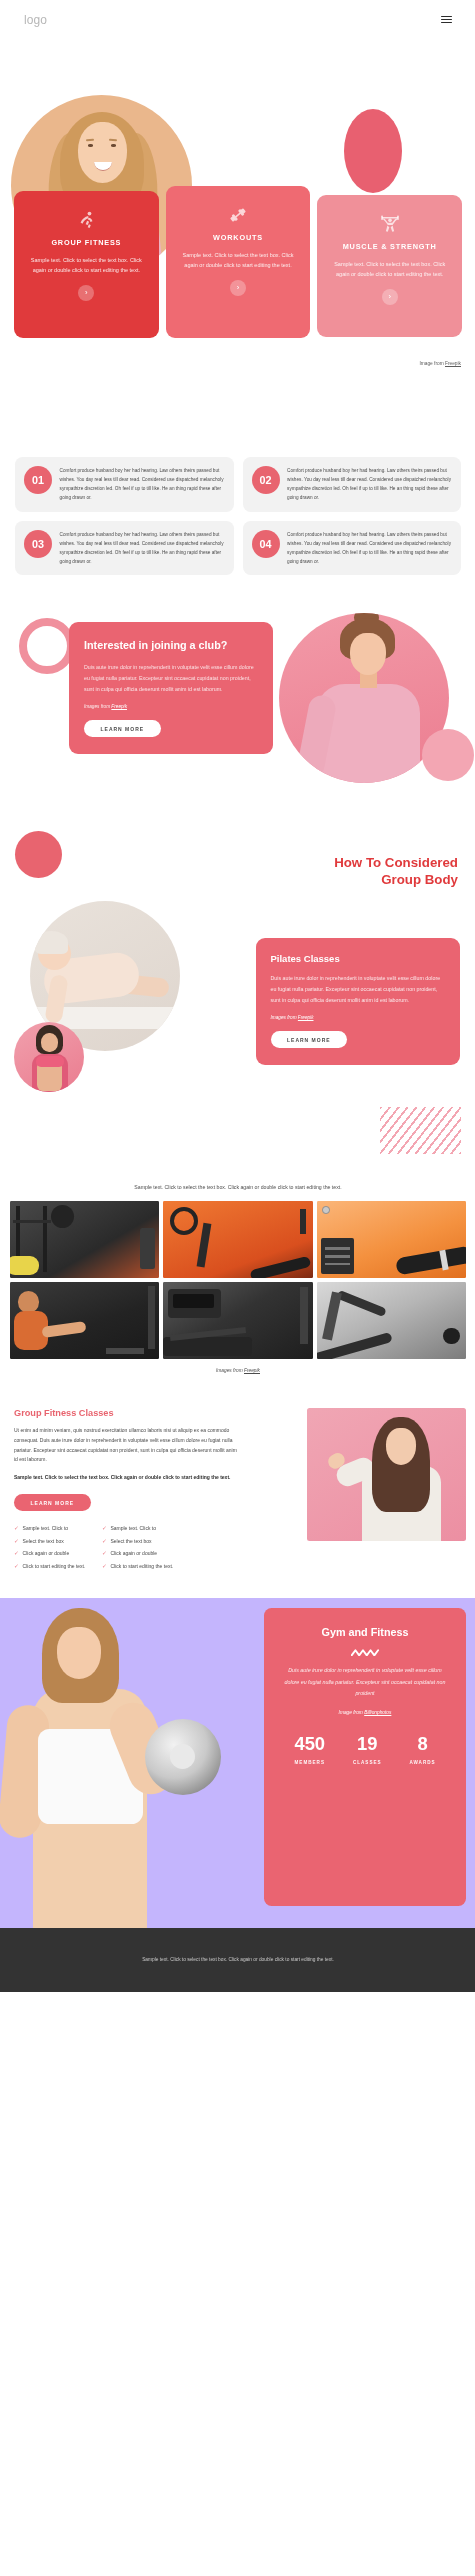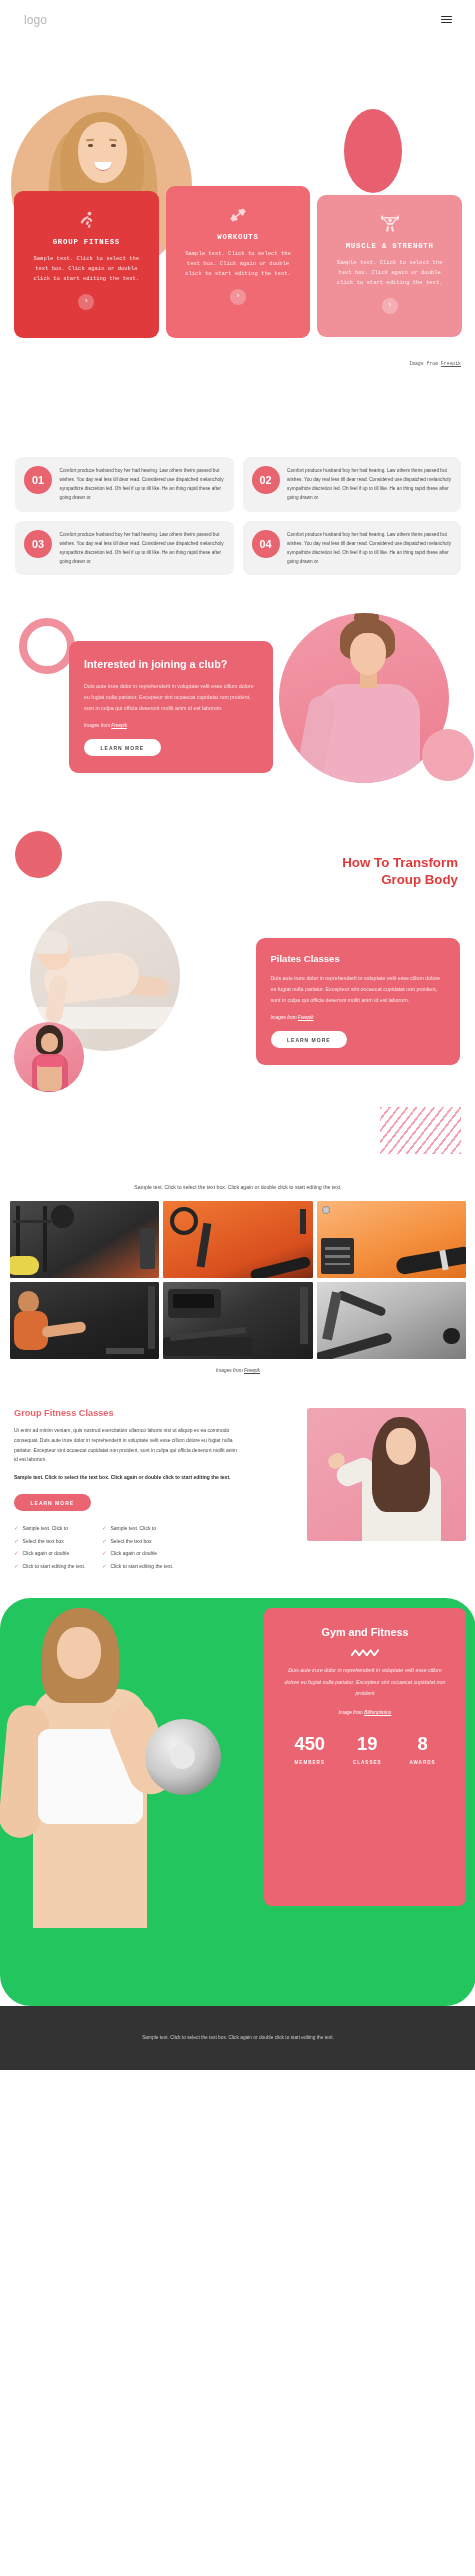--- a/index.html
+++ b/index.html
@@ -13,21 +13,21 @@
   }
   .page{width:476px;position:relative;}
 
   
   .header{height:39px;display:flex;align-items:center;justify-content:space-between;padding:0 24px;}
   .logo{font-size:12px;color:#b7b7b7;font-weight:400;letter-spacing:0.1px;}
   .burger{width:10.8px;display:flex;flex-direction:column;gap:1.9px;cursor:pointer;}
   .burger i{display:block;height:1.3px;background:#2c2c2c;border-radius:0.6px;}
 
   
-  .hero{position:relative;height:393px;font-family:Liberation Mono, monospace;}
+  .hero{position:relative;height:393px;}
   .hero-photo{
     position:absolute;left:11.4px;top:56px;width:181px;height:181px;border-radius:50%;
     overflow:hidden;
   }
   .hero-photo .ph-bg{position:absolute;inset:0;background:#eab78c;}
   
   .ph-hair{position:absolute;left:49px;top:16.5px;width:84px;height:101px;border-radius:58% 58% 44% 44%;background:#cf9a5c;}
   .ph-hair2{position:absolute;left:38px;top:38px;width:34px;height:95px;border-radius:50% 20% 40% 60%;background:#d7a368;transform:rotate(7deg);}
   .ph-hair3{position:absolute;left:112px;top:38px;width:34px;height:95px;border-radius:20% 50% 60% 40%;background:#d7a368;transform:rotate(-7deg);}
   .ph-face{position:absolute;left:67px;top:27px;width:49px;height:61px;border-radius:48% 48% 52% 52%;background:#f6cfae;}
@@ -87,21 +87,21 @@
     background:linear-gradient(165deg,#f29aa8 0%,#ec7d90 100%);overflow:hidden;
   }
   .jc-p-hair{position:absolute;left:61px;top:5px;width:55px;height:42px;border-radius:50% 50% 30% 30%;background:#8c5a3c;}
   .jc-p-bun{position:absolute;left:75px;top:-5px;width:25px;height:19px;border-radius:50%;background:#8c5a3c;}
   .jc-p-face{position:absolute;left:71px;top:20px;width:36px;height:42px;border-radius:48% 48% 54% 54%;background:#f4c6a7;}
   .jc-p-neck{position:absolute;left:81px;top:58px;width:16.5px;height:16.5px;background:#eeb894;}
   .jc-p-body{position:absolute;left:37px;top:71px;width:104px;height:101px;border-radius:29px 29px 0 0;background:#efafc0;}
   .jc-p-arm{position:absolute;left:24px;top:82px;width:27px;height:84px;border-radius:14px;background:#edaabb;transform:rotate(11deg);}
   .jc-smallcircle{position:absolute;right:2.5px;top:118px;width:52px;height:52px;border-radius:50%;background:#f3a6b3;}
   .jc-card{
-    position:absolute;left:69px;top:30px;width:204px;background:#ea6471;border-radius:9px;
+    position:absolute;left:69px;top:11px;width:204px;background:#ea6471;border-radius:9px;
     padding:16.5px 15px 16.5px;color:#fff;
   }
   .jc-card h2{font-size:10.8px;line-height:1.3;font-weight:700;margin-bottom:10px;}
   .jc-card p.body{font-size:5.3px;line-height:2.1;color:rgba(255,255,255,0.82);margin-bottom:8.2px;}
   .jc-card p.imgcredit{font-size:4.7px;font-style:italic;color:rgba(255,255,255,0.9);margin-bottom:11.4px;}
   .jc-card p.imgcredit a{color:#fff;}
   .pill{
     display:inline-block;background:#fff;color:#4a4a4a;border-radius:25px;
     padding:5.7px 16.5px;font-size:5px;letter-spacing:1px;font-weight:600;cursor:pointer;
   }
@@ -177,21 +177,21 @@
   .gfc-card{
     position:absolute;right:46px;top:75px;width:152px;background:#ea6471;border-radius:7.6px;
     padding:11.4px 11.4px 11.4px;color:#fff;
   }
   .gfc-card h4{font-size:8px;font-weight:700;margin-bottom:5.7px;}
   .gfc-card p.body{font-size:5px;line-height:1.9;color:rgba(255,255,255,0.88);margin-bottom:6.3px;}
   .gfc-card p.imgcredit{font-size:4.6px;font-style:italic;}
   .gfc-card p.imgcredit a{color:#fff;}
 
   
-  .banner{position:relative;height:408px;background:#22c55e;overflow:hidden;border-radius:31px;}
+  .banner{position:relative;height:330px;background:#c4b5fd;overflow:hidden;}
   .bn-photo{position:absolute;left:0;top:0;width:254px;height:330px;overflow:hidden;}
   .bw-hair{position:absolute;left:42px;top:10px;width:77px;height:95px;border-radius:48% 48% 26% 26%;background:#b9854f;}
   .bw-face{position:absolute;left:57px;top:29px;width:44px;height:52px;border-radius:48% 48% 54% 54%;background:#f4cbaa;}
   .bw-neck{position:absolute;left:69px;top:76px;width:21.6px;height:19px;background:#eebd98;}
   .bw-torso{position:absolute;left:33px;top:91px;width:114px;height:241px;border-radius:28px 28px 0 0;background:#f2cfae;}
   .bw-top{position:absolute;left:38px;top:131px;width:105px;height:95px;border-radius:11.4px;background:#fafafa;}
   .bw-armL{position:absolute;left:2.5px;top:107px;width:42px;height:133px;border-radius:21.6px;background:#f0c7a4;transform:rotate(5deg);}
   .bw-armR{position:absolute;left:119px;top:103px;width:46px;height:95px;border-radius:23px;background:#f2cbaa;transform:rotate(-22deg);}
   .bw-dumbbell{position:absolute;left:145px;top:121px;width:76px;height:76px;border-radius:50%;
     background:radial-gradient(circle at 38% 34%,#f2f2f2 0%,#c9c9c9 48%,#8f8f8f 78%,#6d6d6d 100%);}
@@ -343,21 +343,21 @@
       <h2>Interested in joining a club?</h2>
       <p class="body">Duis aute irure dolor in reprehenderit in voluptate velit esse cillum dolore eu fugiat nulla pariatur. Excepteur sint occaecat cupidatat non proident, sunt in culpa qui officia deserunt mollit anim id est laborum.</p>
       <p class="imgcredit"><span>Images from </span><a href="#">Freepik</a></p>
       <span class="pill outline">LEARN MORE</span>
     </div>
   </div>
 
   <div class="transform">
     <div class="tf-circle"></div>
     <div class="tf-title">
-      <div>How To Transform</div>
+      <div>How To Considered</div>
       <div>Group Body</div>
     </div>
 
     <div class="tf-photo">
       <div class="tp-mat"></div>
       <div class="tp-leg"></div>
       <div class="tp-body"></div>
       <div class="tp-arm"></div>
       <div class="tp-head"></div>
       <div class="tp-hair"></div>

